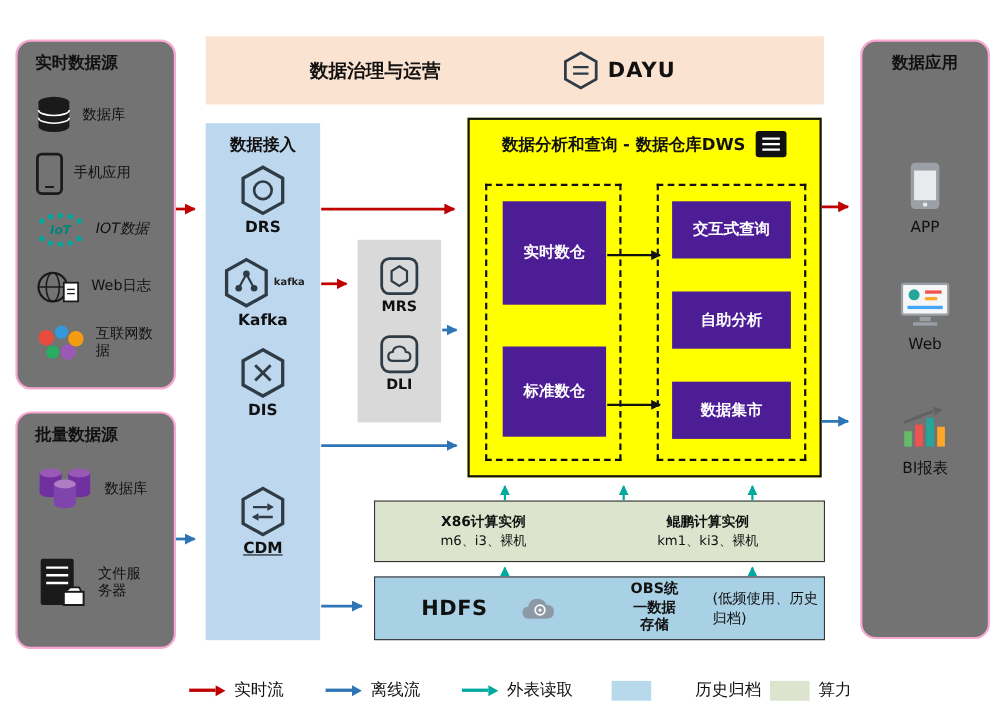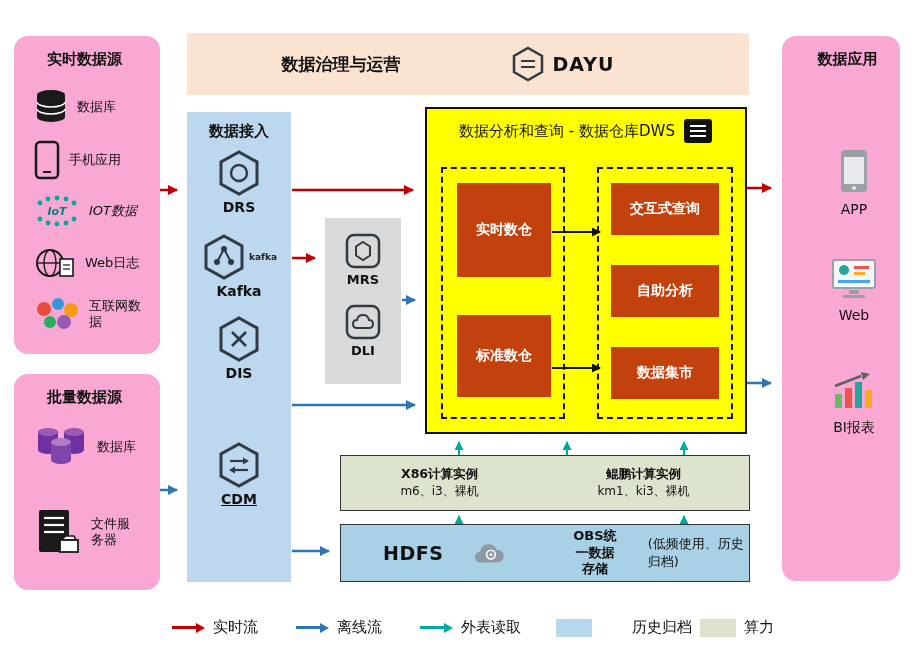--- a/index.html
+++ b/index.html
@@ -1,20 +1,20 @@
 <!DOCTYPE html>
 <html><head>
 <meta charset="utf-8">
 <style>
   html,body{margin:0;padding:0;background:#fff;}
   .canvas{position:relative;width:914px;height:651px;background:#fff;overflow:hidden;
           font-family:"DejaVu Sans","Liberation Sans",sans-serif;color:#111;}
 
   
-  .rbox{position:absolute;border:4px solid #f9a8d4;border-radius:14px;background:#f9a8d4;box-sizing:border-box;padding-left:13px;}
+  .rbox{position:absolute;border:2px solid #f9a8d4;border-radius:14px;background:#737373;box-sizing:border-box;}
   .rbox .title{font-weight:bold;font-size:15px;padding:10px 0 0 16px;}
   .src-item{position:absolute;left:16px;display:flex;align-items:center;gap:9px;}
   .src-item .lbl{font-size:13px;line-height:1.25;}
 
   
   .banner{position:absolute;left:187px;top:33px;width:562px;height:62px;background:#FBE3D1;
           display:flex;align-items:center;justify-content:center;gap:70px;}
   .banner-title{font-weight:bold;font-size:17px;transform:translateX(-40px);}
   .dayu{display:flex;align-items:center;gap:8px;font-weight:bold;font-size:19px;letter-spacing:1px;}
 
@@ -28,23 +28,23 @@
 
   
   .graybox{position:absolute;left:325px;top:218px;width:76px;height:166px;background:#D9D9D9;
            display:flex;flex-direction:column;align-items:center;}
   .graybox .lbl{font-weight:bold;font-size:13px;margin-top:2px;}
 
   
   .yellow{position:absolute;left:425px;top:107px;width:322px;height:327px;background:#FFFF00;
           border:2px solid #111;box-sizing:border-box;}
   .yellow-title{position:absolute;top:9px;left:0;width:100%;display:flex;align-items:center;
-                justify-content:center;gap:8px;font-weight:normal;font-size:15px;}
+                justify-content:center;gap:8px;font-weight:bold;font-size:15px;}
   .dashed{position:absolute;border:2px dashed #111;box-sizing:border-box;}
-  .greenbox{position:absolute;background:#c2410c;color:#fff;font-weight:bold;font-size:14px;
+  .greenbox{position:absolute;background:#4c1d95;color:#fff;font-weight:bold;font-size:14px;
             display:flex;align-items:center;justify-content:center;}
 
   
   .compute{position:absolute;left:340px;top:455px;width:410px;height:56px;background:#DCE4CD;
            border:1px solid #333;box-sizing:border-box;display:flex;align-items:center;justify-content:space-around;}
   .compute .blk{text-align:center;font-size:12px;line-height:1.45;}
   .compute .blk .t{font-weight:bold;font-size:12.5px;}
 
   
   .hdfs{position:absolute;left:340px;top:524px;width:410px;height:58px;background:#A9D1E5;

